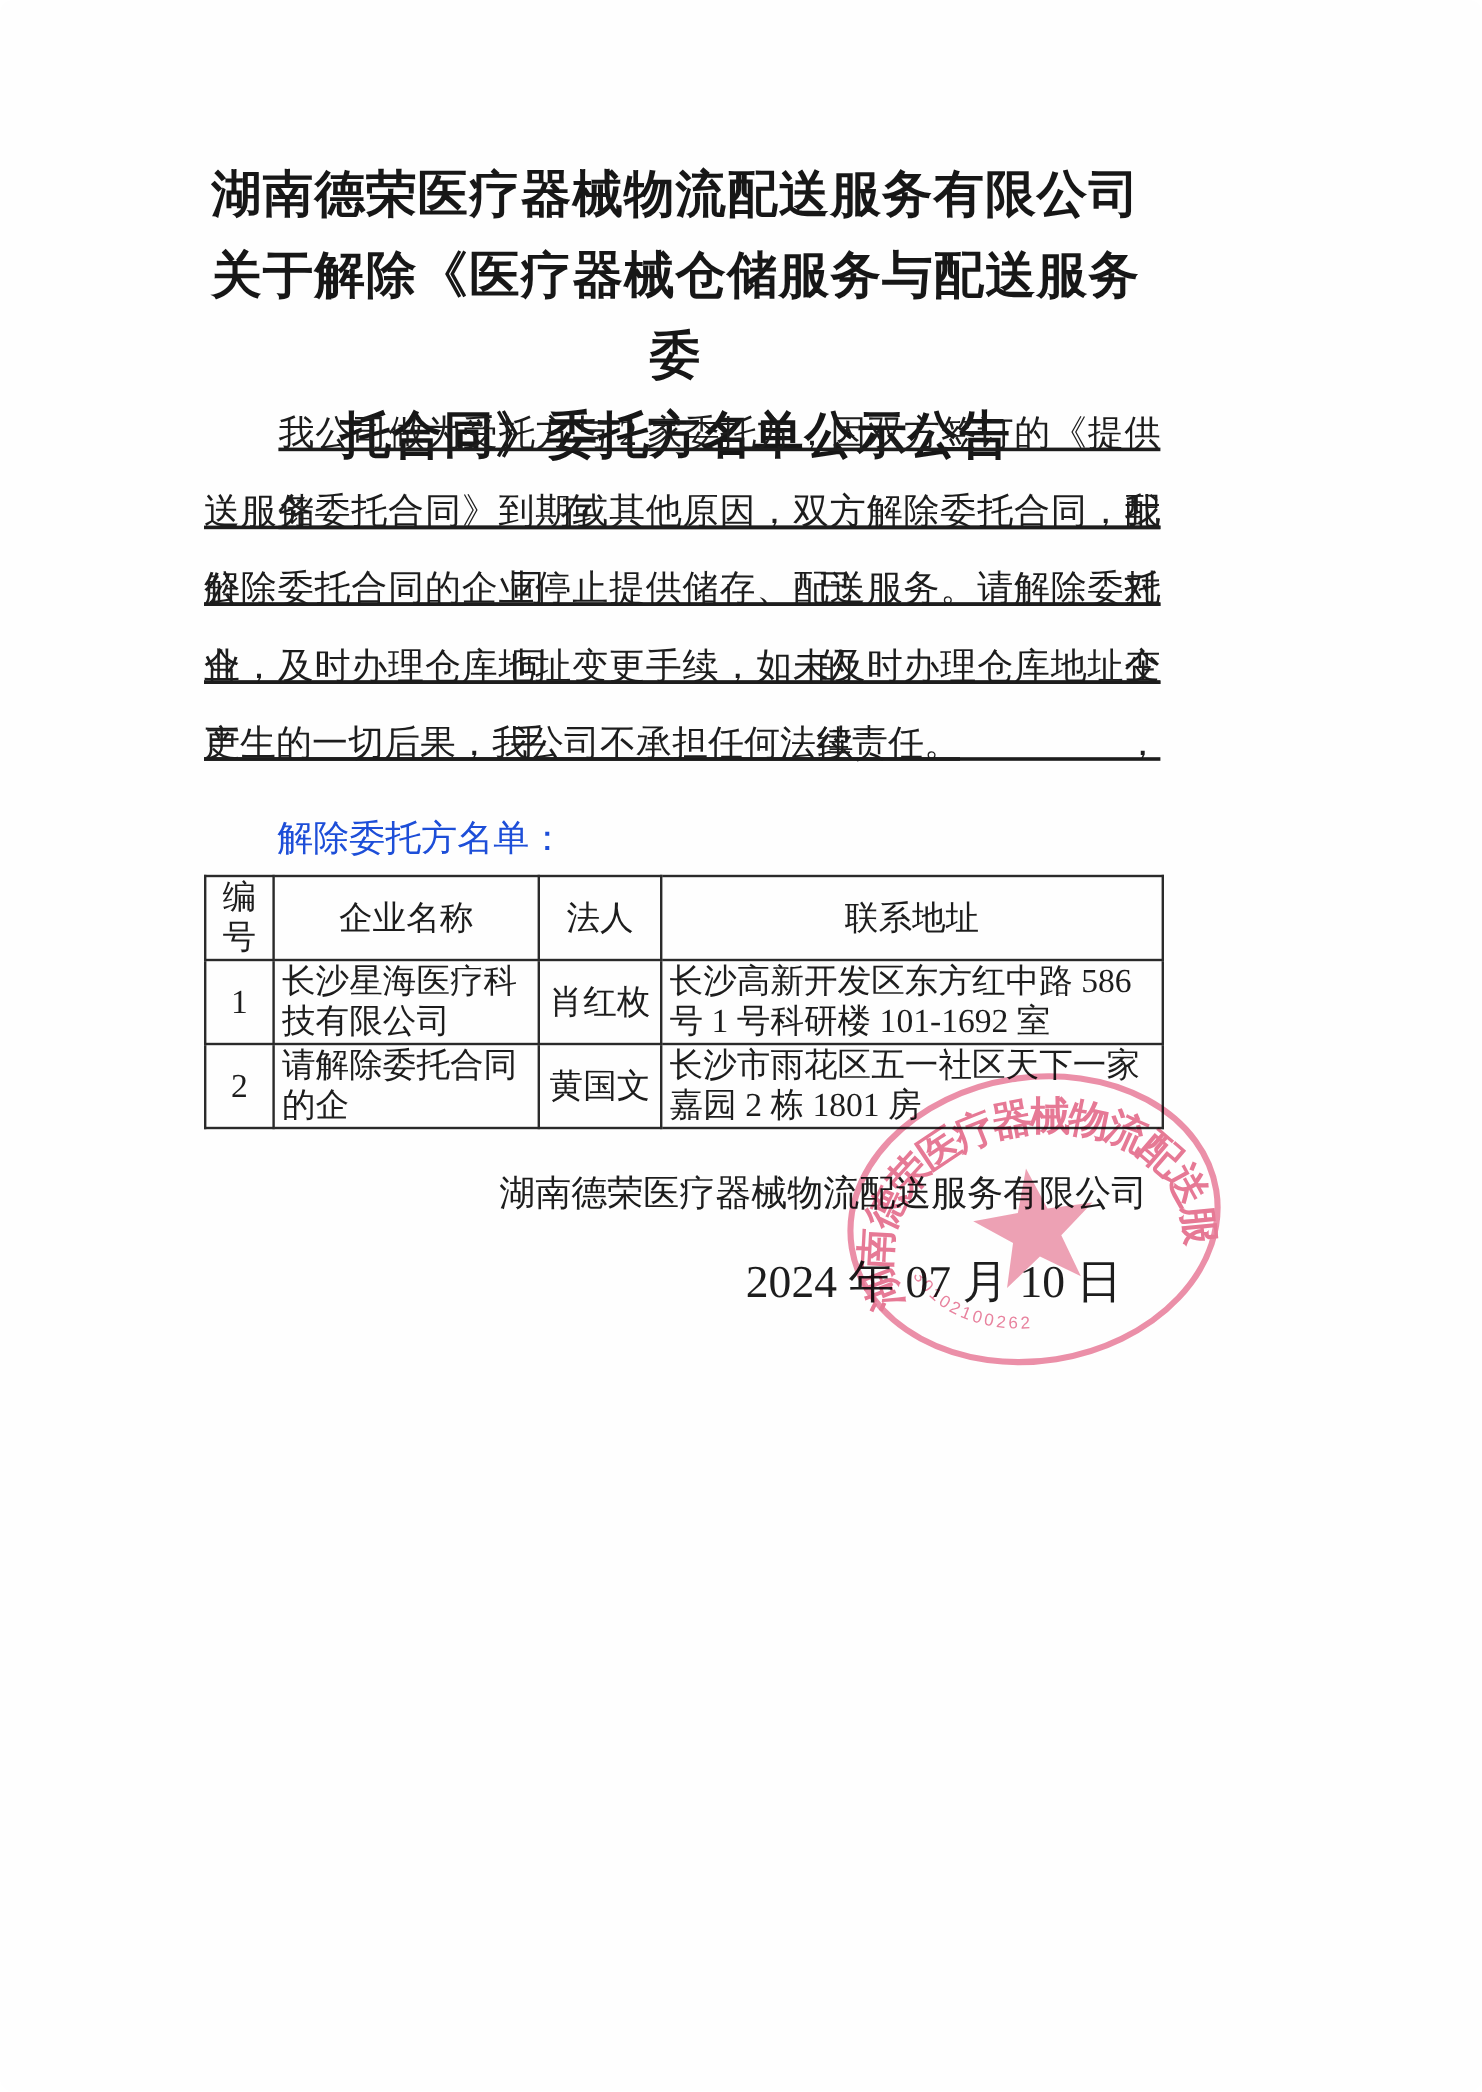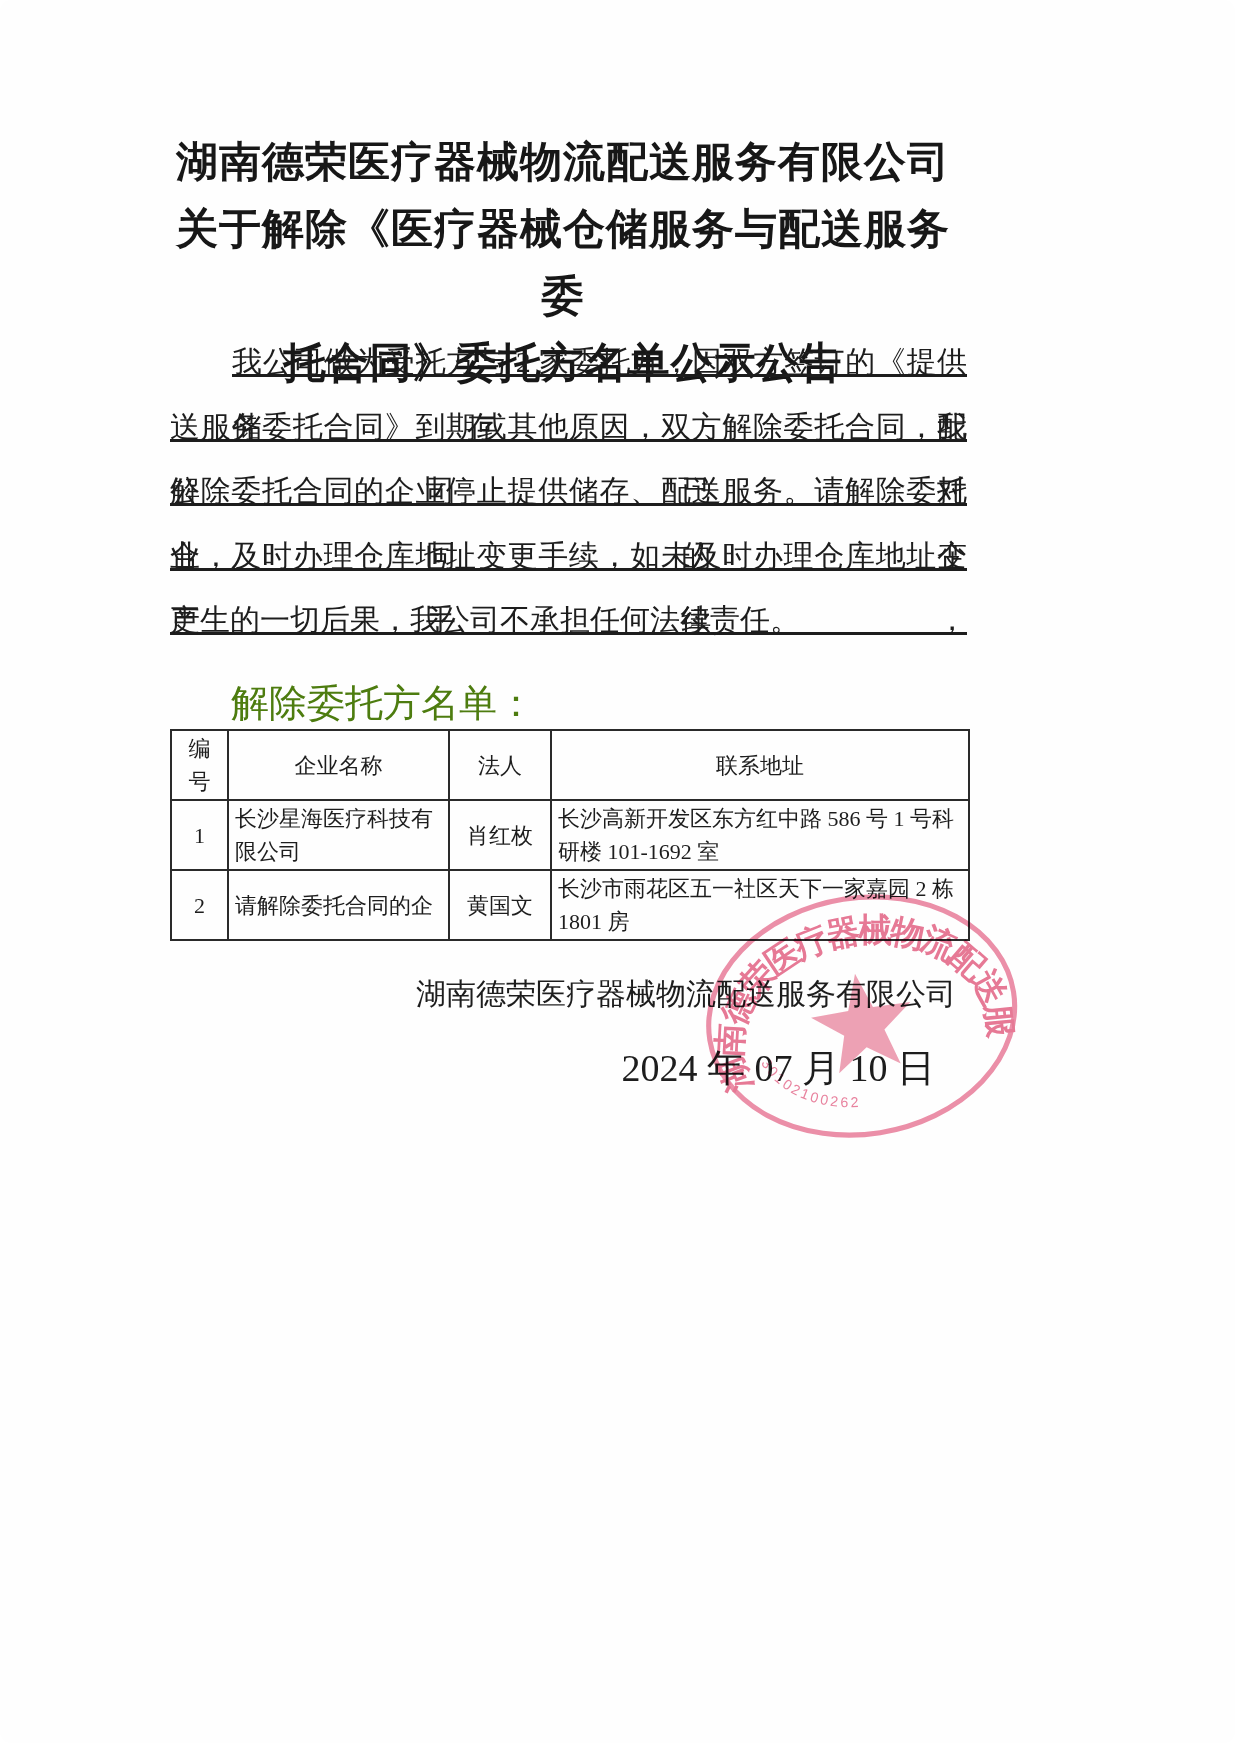--- a/index.html
+++ b/index.html
@@ -23,28 +23,28 @@
   }
   .body-block {
     position:absolute; top:330px; left:170px; width:797px;
     font-size:30px; color:#1d1d1d;text-decoration:underline;
   }
   .body-line { height:64.5px; line-height:64.5px; white-space:nowrap; }
   .body-line.just { white-space:normal; text-align:justify; text-align-last:justify; }
   .body-line.indent { padding-left:62px; }
   .list-label {
     position:absolute; top:678px; left:231px;
-    font-size:38px; color:#4d7c0f;
+    font-size:30px; color:#1d4ed8;
   }
   table.roster {
     position:absolute; top:729px; left:170px;
     border-collapse:collapse;
     table-layout:fixed;
     width:798px;
-    font-size:22px; color:#1d1d1d;
+    font-size:28px; color:#1d1d1d;
   }
   table.roster th, table.roster td {
     border:2px solid #2a2a2a;
     font-weight:normal;
     padding:1px 6px;
     line-height:33px;
   }
   table.roster th { height:36px; text-align:center; }
   table.roster td { height:66px; }
   .col-no    { width:57px;  text-align:center; }

